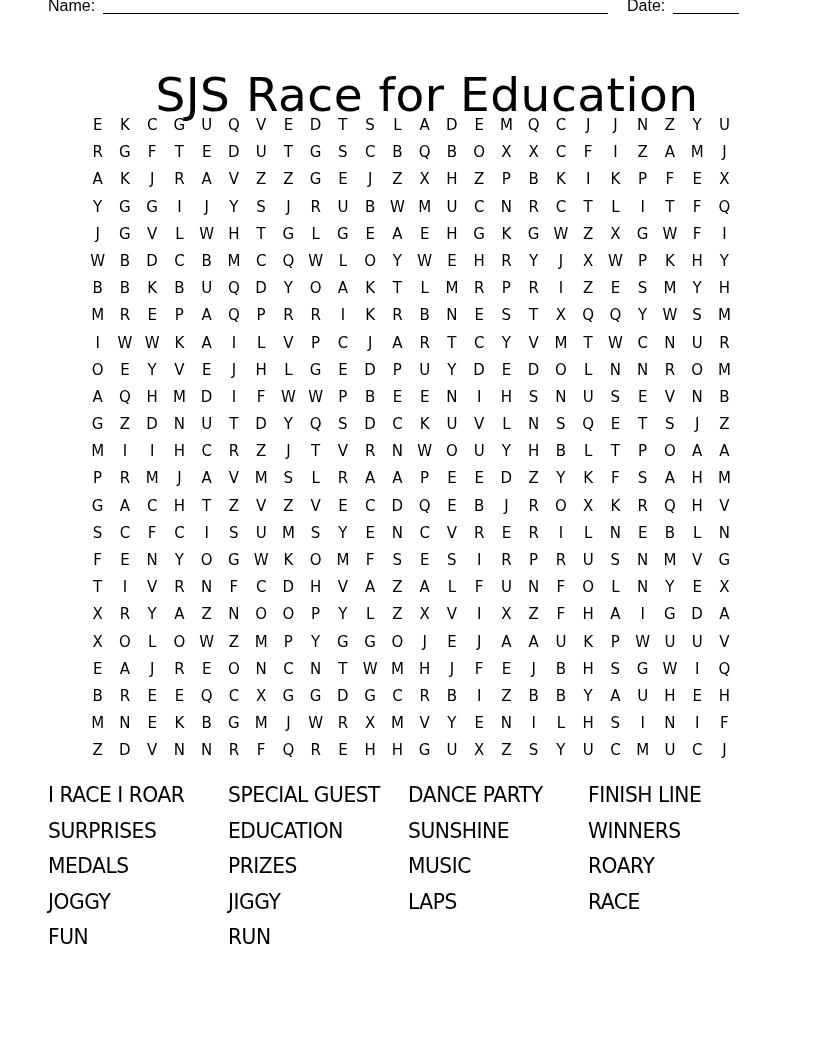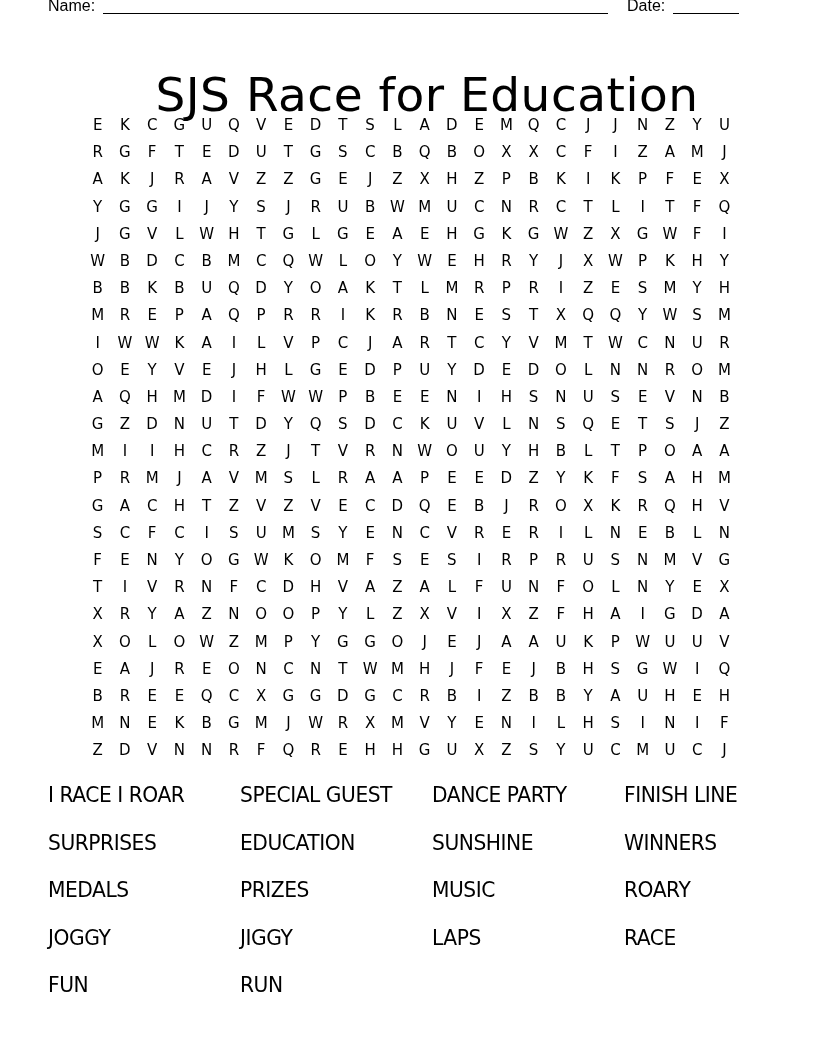--- a/index.html
+++ b/index.html
@@ -6,21 +6,21 @@
   body { width: 816px; height: 1056px; position: relative; overflow: hidden; color: #000; }
   .header-line { position: absolute; top: -3px; left: 48px; width: 700px; height: 22px; font-family: "Liberation Sans", sans-serif; font-size: 16px; }
   .name-label { position: absolute; left: 0; top: 0; }
   .name-blank { position: absolute; left: 55px; top: 0; width: 505px; border-bottom: 1px solid #000; height: 16px; }
   .date-label { position: absolute; left: 579px; top: 0; }
   .date-blank { position: absolute; left: 625px; top: 0; width: 66px; border-bottom: 1px solid #000; height: 16px; }
   .title { position: absolute; top: 33px; left: 0; width: 816px; text-align: center; font-family: "DejaVu Sans", sans-serif; font-size: 47px; letter-spacing: 0.5px; font-weight: normal; line-height: 62px; margin-left: 19px; }
   .grid { position: absolute; top: 113px; left: 84px; }
   .grid-row { display: flex; height: 27.2px; }
   .cell { width: 27.25px; text-align: center; font-family: "DejaVu Sans", sans-serif; font-size: 15px; line-height: 24px; }
-  .words { position: absolute; top: 779px; left: 48px; display: grid; grid-template-columns: 180px 180px 180px 180px; grid-auto-rows: 35.5px; gap: 12px; }
+  .words { position: absolute; top: 779px; left: 48px; display: grid; grid-template-columns: 180px 180px 180px 180px; grid-auto-rows: 35.5px; }
   .word { font-family: "DejaVu Sans", sans-serif; font-size: 22px; line-height: 32px; white-space: nowrap; letter-spacing: -0.5px; transform: scaleX(0.92); transform-origin: left; }
 </style>
 </head>
 <body>
 
 <div class="header-line">
   <span class="name-label">Name:</span>
   <span class="name-blank"></span>
   <span class="date-label">Date:</span>
   <span class="date-blank"></span>

